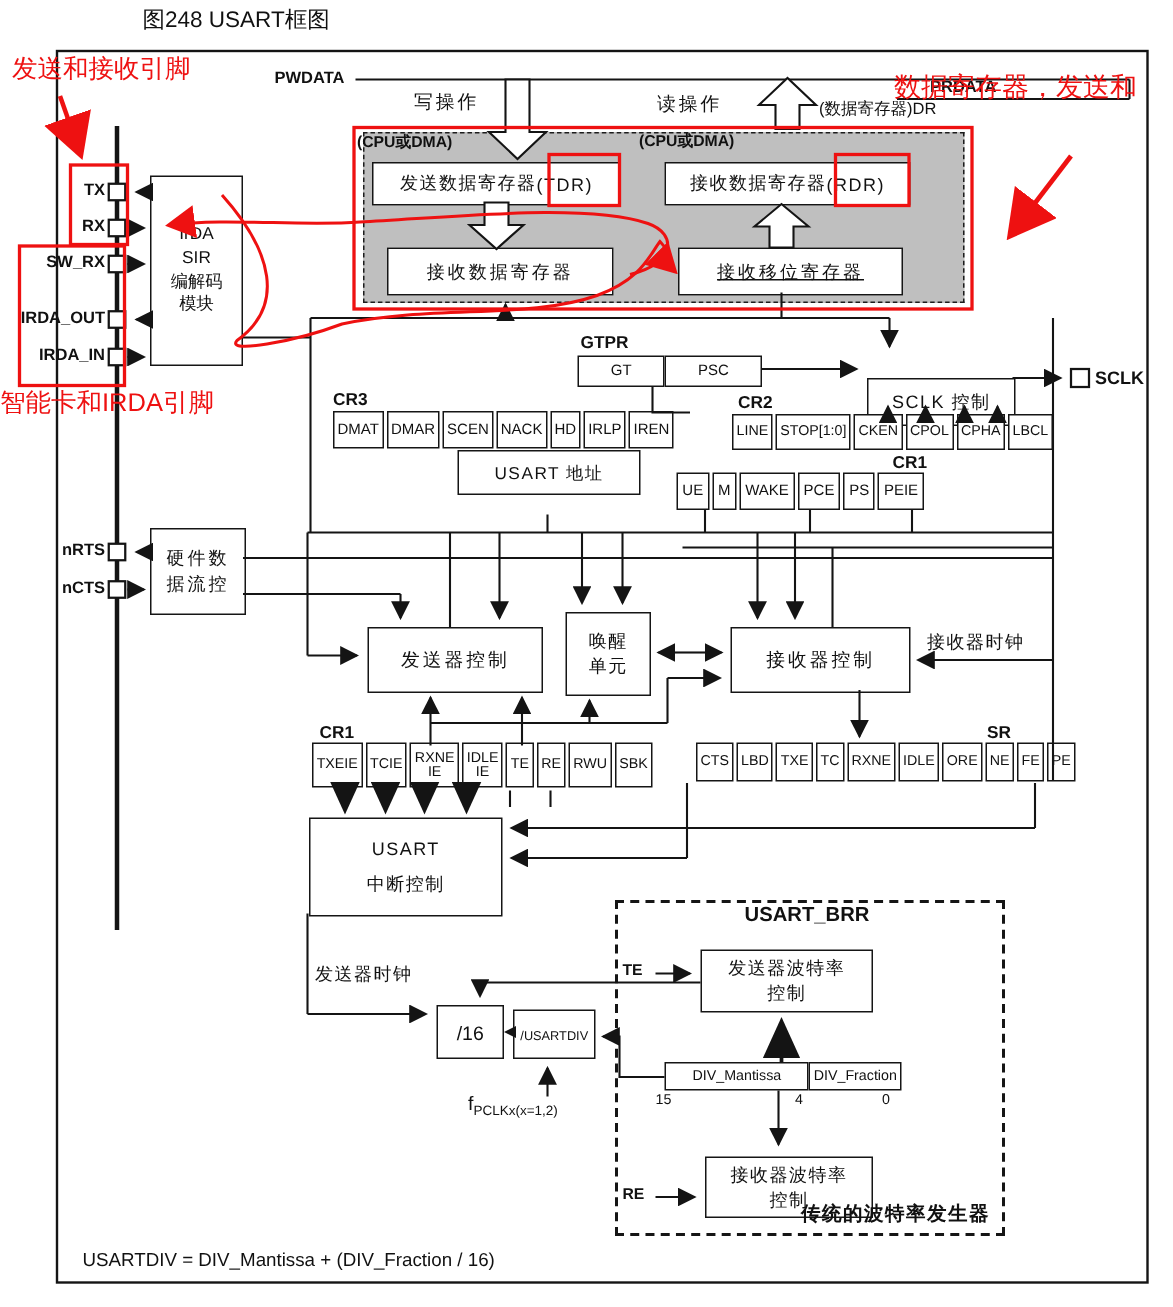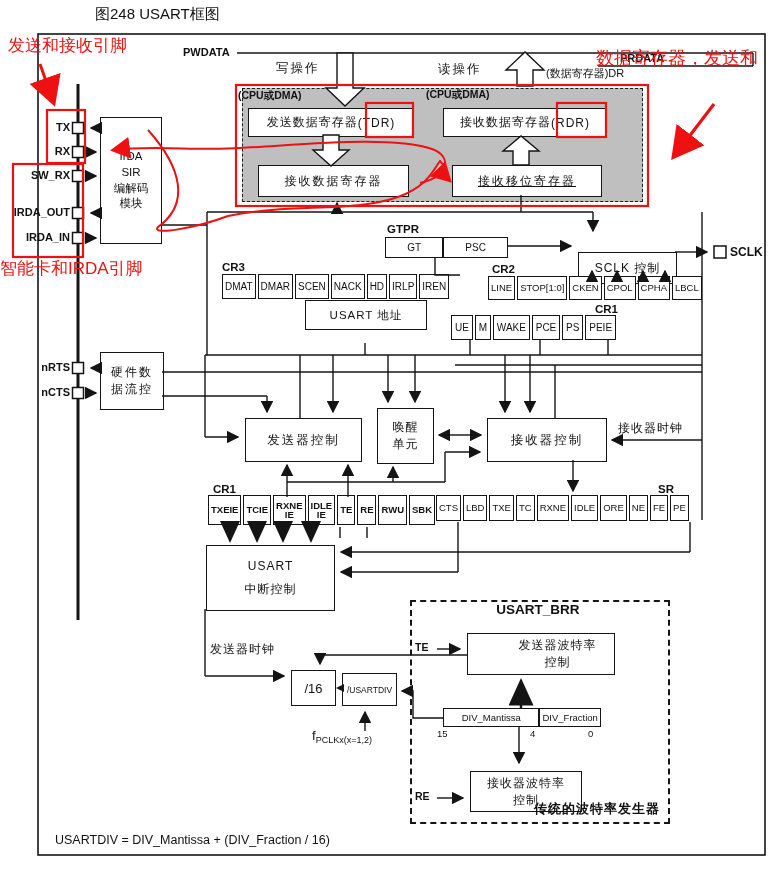--- a/index.html
+++ b/index.html
@@ -104,35 +104,35 @@
   <div class="box" style="left:100px;top:352px;width:62px;height:56px;font-size:12px;letter-spacing:2px;">硬件数
 据流控</div>
 
   <div class="box" style="left:245px;top:418px;width:115px;height:42px;font-size:12.5px;letter-spacing:2px;">发送器控制</div>
   <div class="box" style="left:377px;top:408px;width:55px;height:54px;font-size:12px;letter-spacing:1px;">唤醒
 单元</div>
   <div class="box" style="left:487px;top:418px;width:118px;height:42px;font-size:12.5px;letter-spacing:2px;">接收器控制</div>
   <div class="lbl" style="left:618px;top:422px;font-size:12px;letter-spacing:1px;z-index:3;">接收器时钟</div>
 
   <div class="reglab" style="left:213px;top:483px;">CR1</div>
-  <div class="row" style="left:208px;top:495px;width:227px;height:30px;font-size:9.5px;font-weight:bold;">
+  <div class="row" style="left:208px;top:495px;width:227px;height:30px;font-size:9.5px;">
       <div class="cell">TXEIE</div>
       <div class="cell">TCIE</div>
       <div class="cell">RXNE
 IE</div>
       <div class="cell">IDLE
 IE</div>
       <div class="cell">TE</div>
       <div class="cell">RE</div>
       <div class="cell">RWU</div>
       <div class="cell">SBK</div>
     </div>
 
   <div class="reglab" style="left:658px;top:483px;">SR</div>
-  <div class="row" style="left:436px;top:495px;width:246px;height:26px;font-size:9.5px;">
+  <div class="row" style="left:464px;top:495px;width:246px;height:26px;font-size:9.5px;">
       <div class="cell">CTS</div>
       <div class="cell">LBD</div>
       <div class="cell">TXE</div>
       <div class="cell">TC</div>
       <div class="cell">RXNE</div>
       <div class="cell">IDLE</div>
       <div class="cell">ORE</div>
       <div class="cell">NE</div>
       <div class="cell">FE</div>
       <div class="cell">PE</div>
@@ -143,21 +143,21 @@
 
   <div class="lbl" style="left:210px;top:643px;font-size:12px;letter-spacing:1px;z-index:3;">发送器时钟</div>
 
   <div class="box" style="left:291px;top:670px;width:43px;height:34px;font-size:13px;">/16</div>
   <div class="box" style="left:342px;top:673px;width:53px;height:31px;font-size:8.5px;">/USARTDIV</div>
   <div class="lbl" style="left:312px;top:729px;font-size:13px;z-index:3;"><span>f</span><span style="font-size:9px;vertical-align:-3px;">PCLKx(x=1,2)</span></div>
 
   <div class="abs" style="left:410px;top:600px;width:256px;height:220px;border:2px dashed #151515;z-index:2;"></div>
   <div class="lbl" style="left:430px;top:602px;width:216px;text-align:center;font-weight:bold;font-size:13.5px;z-index:3;">USART_BRR</div>
   <div class="lbl" style="left:415px;top:641px;font-size:10.5px;font-weight:600;z-index:3;">TE</div>
-  <div class="box" style="left:467px;top:633px;width:113px;height:40px;font-size:12px;letter-spacing:1px;padding-left:33px;">发送器波特率
+  <div class="box" style="left:467px;top:633px;width:113px;height:40px;font-size:12px;letter-spacing:1px;">发送器波特率
 控制</div>
   <div class="row" style="left:443px;top:708px;width:156px;height:19px;font-size:9.5px;gap:0;">
       <div class="cell" style="flex: 0 0 58%;">DIV_Mantissa</div>
       <div class="cell">DIV_Fraction</div>
     </div>
   <div class="lbl" style="left:437px;top:729px;font-size:9.5px;z-index:3;">15</div>
   <div class="lbl" style="left:530px;top:729px;font-size:9.5px;z-index:3;">4</div>
   <div class="lbl" style="left:588px;top:729px;font-size:9.5px;z-index:3;">0</div>
   <div class="lbl" style="left:415px;top:790px;font-size:10.5px;font-weight:600;z-index:3;">RE</div>
   <div class="box" style="left:470px;top:771px;width:110px;height:39px;font-size:12px;letter-spacing:1px;">接收器波特率

